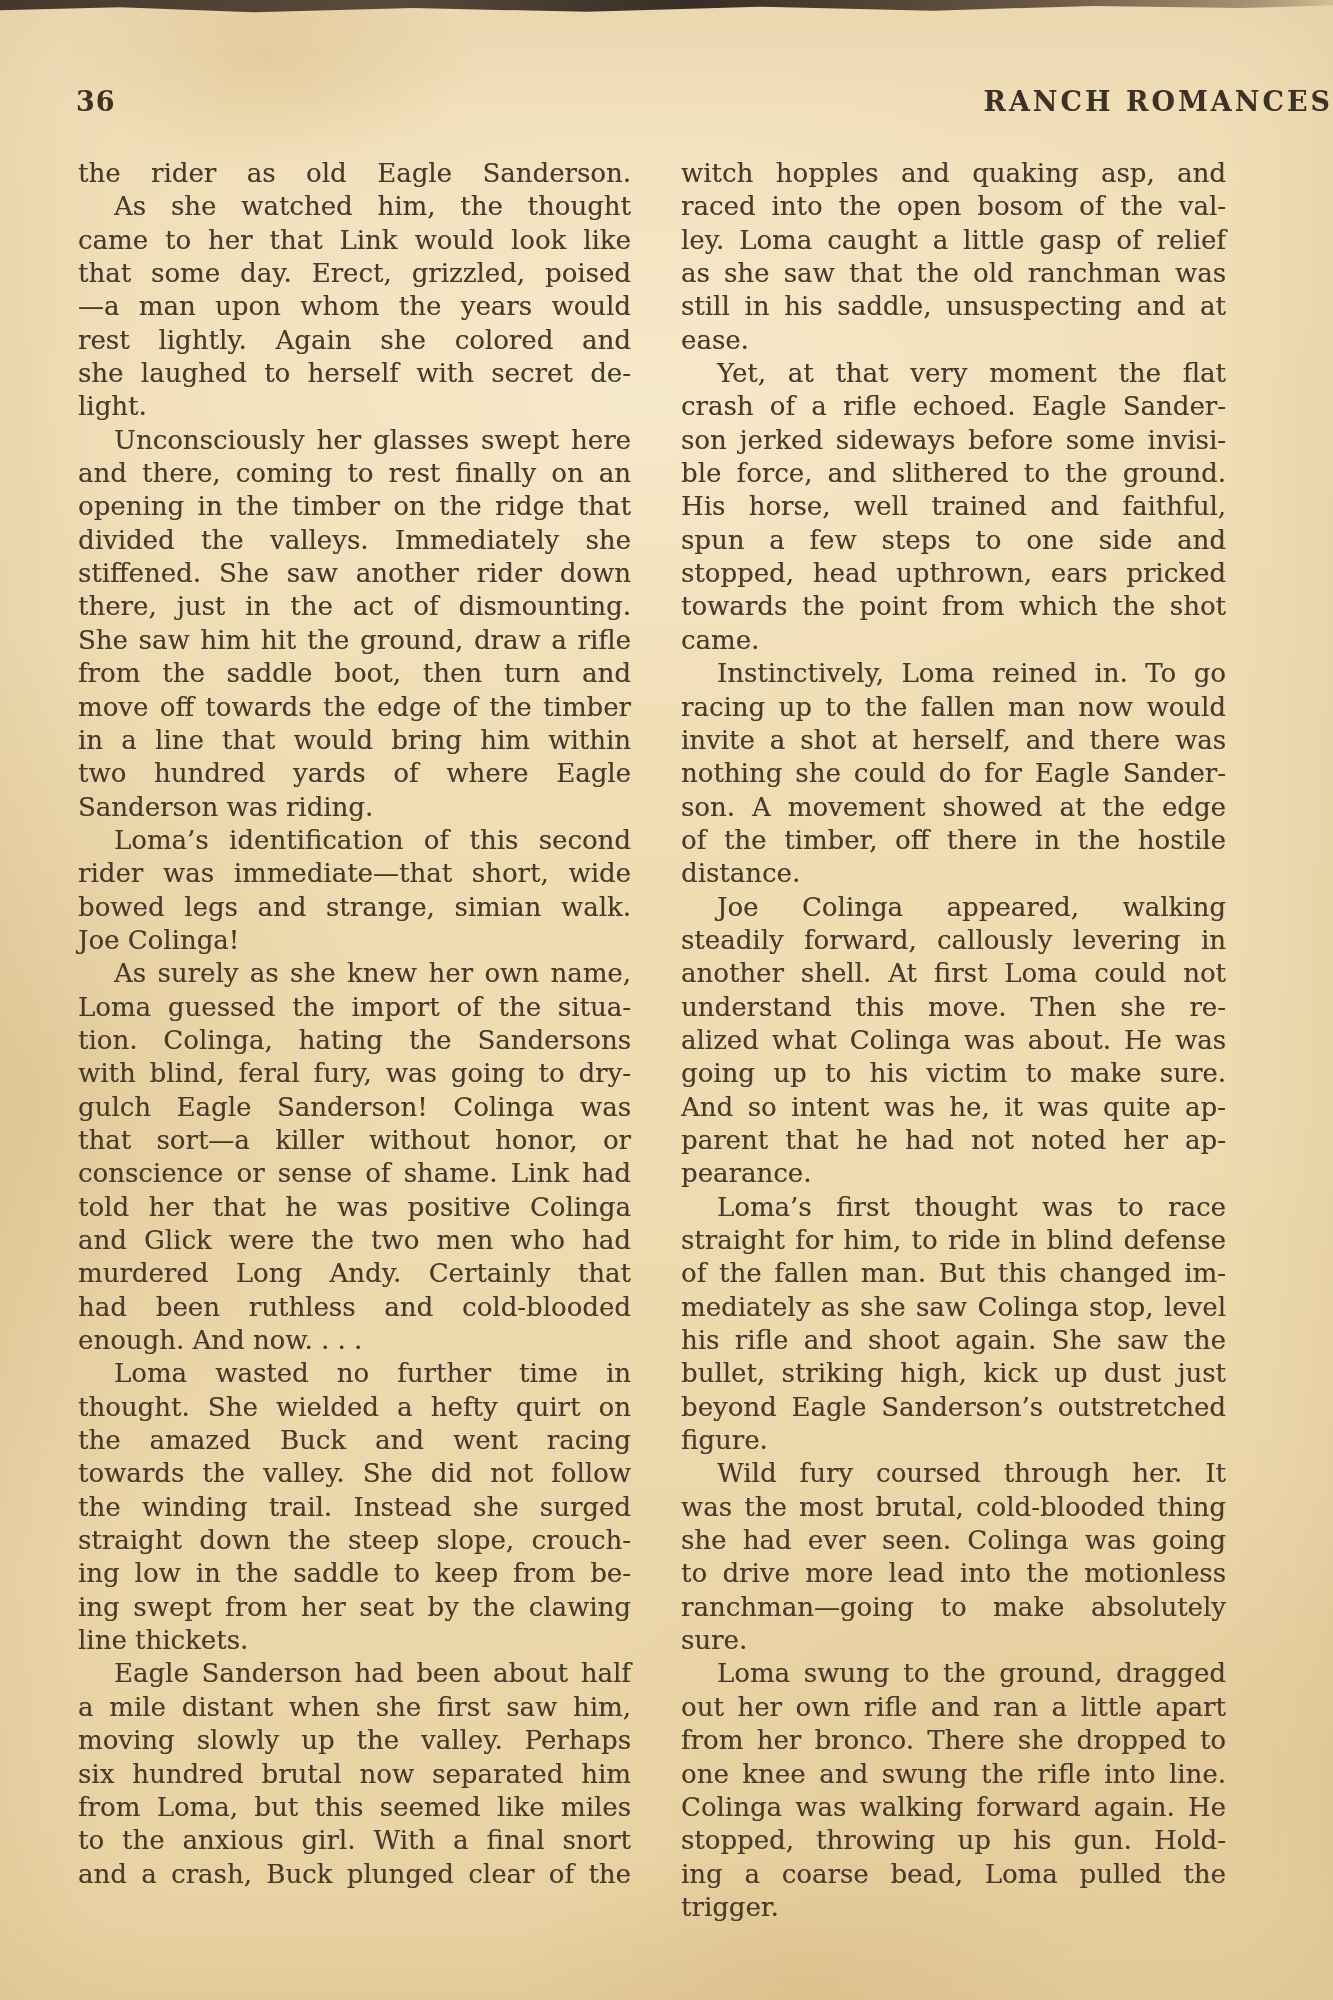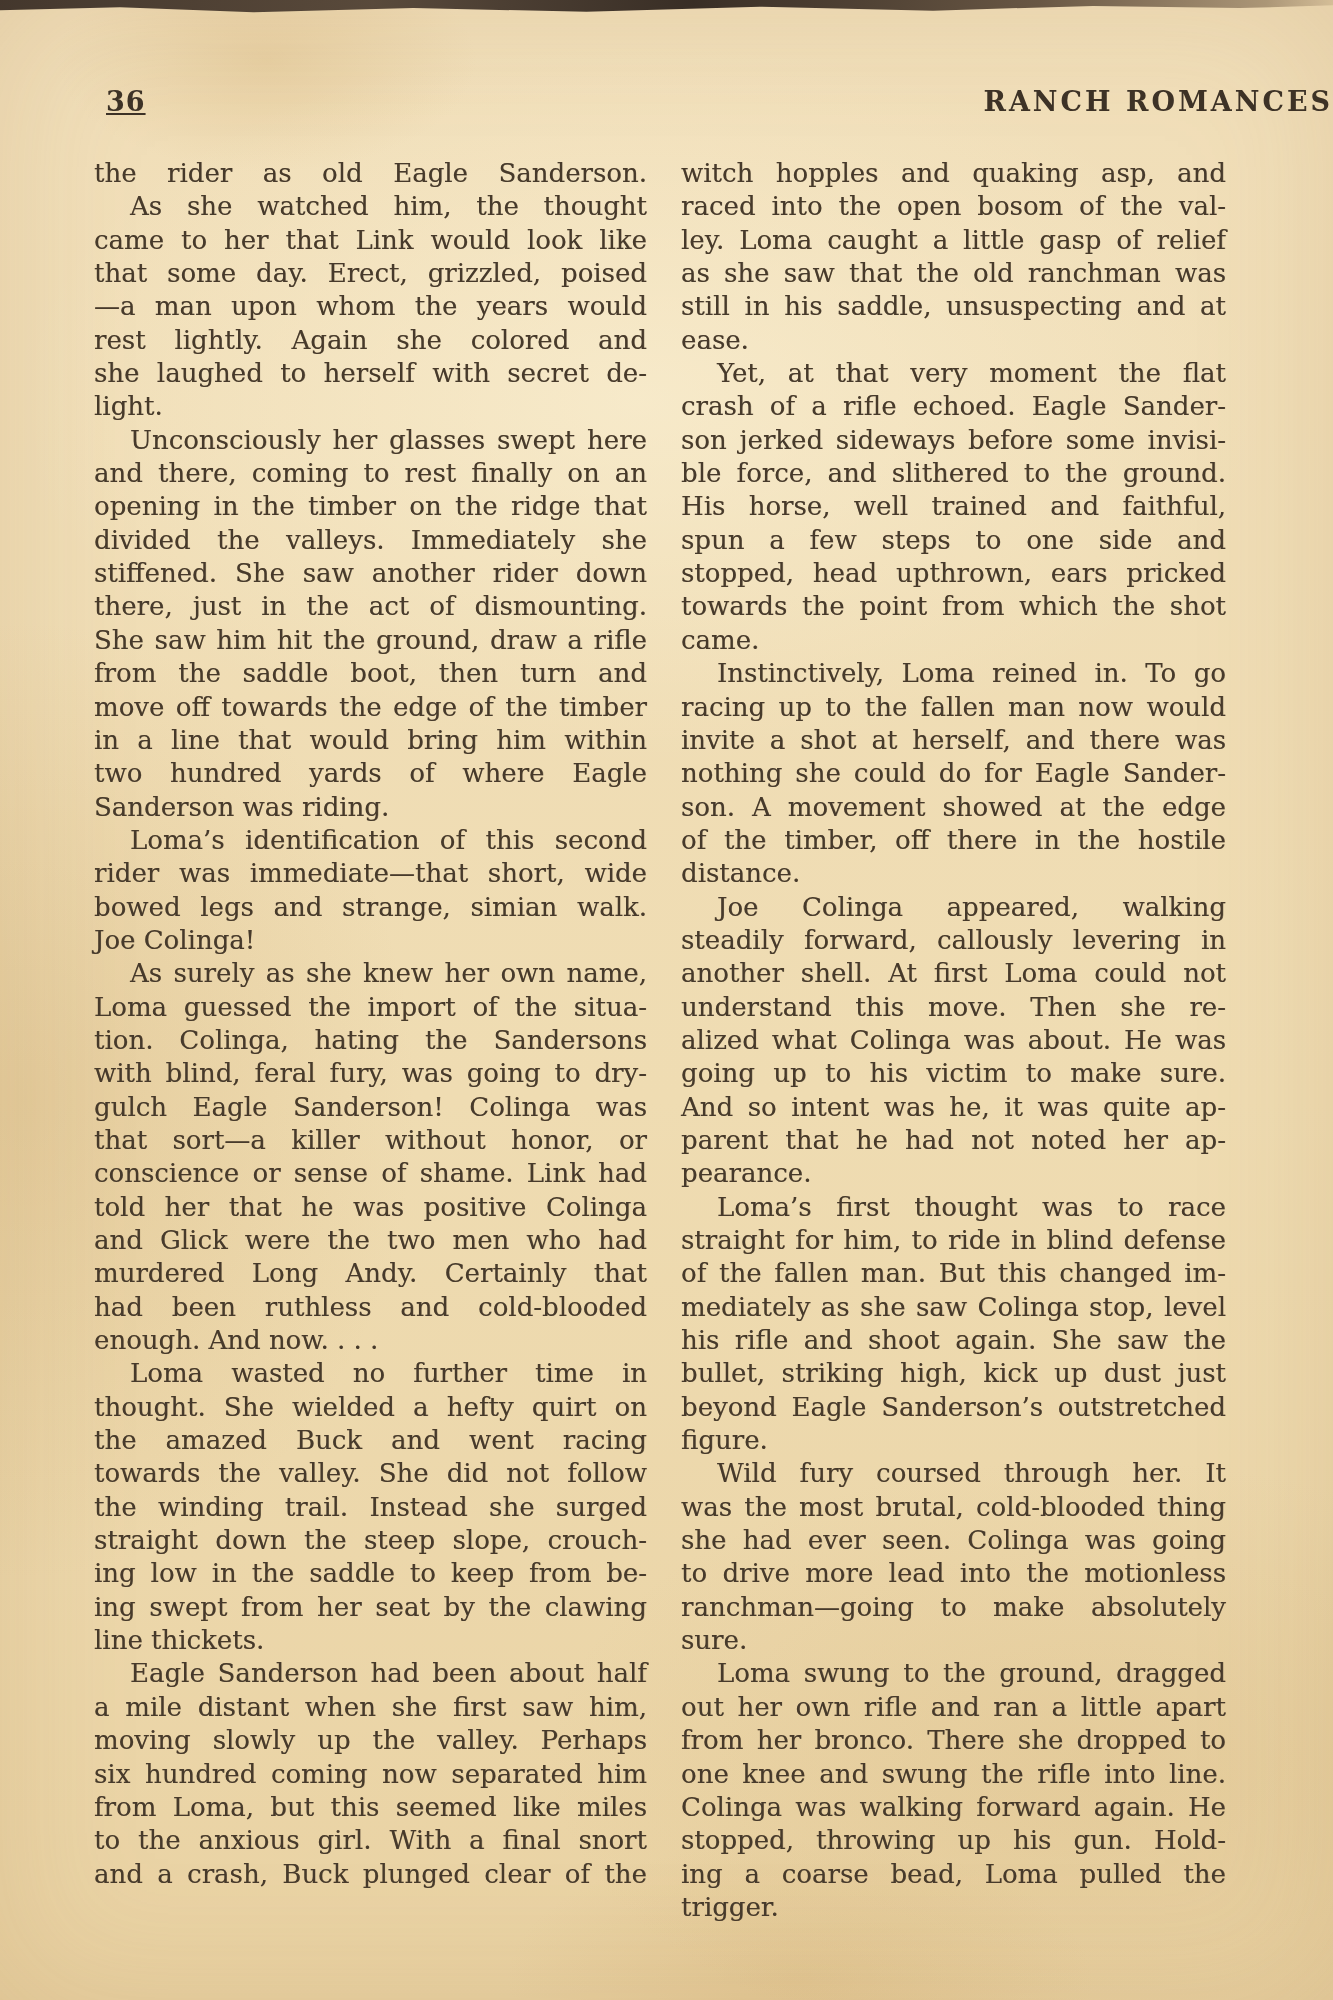--- a/index.html
+++ b/index.html
@@ -25,31 +25,31 @@
       rgba(54,42,34,0.92), rgba(64,50,40,0.85) 28%,
       rgba(47,37,30,0.95) 52%, rgba(72,55,41,0.80) 78%,
       rgba(96,74,52,0.45) 95%, rgba(128,100,68,0.18) 100%);
     clip-path:polygon(0 0,100% 0,100% 38%,93% 58%,82% 42%,70% 76%,57% 48%,
       44% 84%,31% 58%,19% 88%,9% 52%,0 74%);
   }
   .header{
     position:absolute;top:88px;left:0;width:100%;height:30px;
     font-weight:bold;font-size:27px;line-height:28px;color:#3d3226;
   }
-  .pagenum{position:absolute;left:106px;top:0;letter-spacing:1px;text-decoration:underline;}
+  .pagenum{position:absolute;left:76px;top:0;letter-spacing:1px;}
   .running-title{
     position:absolute;left:0;top:0;width:100%;display:block;
     text-align:right;letter-spacing:3px;
   }
   .col{
     position:absolute;top:157px;
     font-size:26px;line-height:33.35px;color:#473a2b;
     text-shadow:0.3px 0.3px 0.4px rgba(71,58,43,0.45);
   }
-  .col-left{left:94px;width:553px;}
+  .col-left{left:78px;width:553px;}
   .col-right{left:681px;width:545px;}
   .line{text-align:justify;text-align-last:justify;}
   .line.flush{text-align-last:left;}
   .line.indent{text-indent:36px;}
 </style>
 </head>
 <body>
 
 <div class="page">
   <div class="scan-edge"></div>
@@ -99,21 +99,21 @@
       <div class="line">the amazed Buck and went racing</div>
       <div class="line">towards the valley. She did not follow</div>
       <div class="line">the winding trail. Instead she surged</div>
       <div class="line">straight down the steep slope, crouch-</div>
       <div class="line">ing low in the saddle to keep from be-</div>
       <div class="line">ing swept from her seat by the clawing</div>
       <div class="line flush">line thickets.</div>
       <div class="line indent">Eagle Sanderson had been about half</div>
       <div class="line">a mile distant when she first saw him,</div>
       <div class="line">moving slowly up the valley. Perhaps</div>
-      <div class="line">six hundred coming now separated him</div>
+      <div class="line">six hundred brutal now separated him</div>
       <div class="line">from Loma, but this seemed like miles</div>
       <div class="line">to the anxious girl. With a final snort</div>
       <div class="line">and a crash, Buck plunged clear of the</div>
     </div>
   <div class="col col-right">
       <div class="line">witch hopples and quaking asp, and</div>
       <div class="line">raced into the open bosom of the val-</div>
       <div class="line">ley. Loma caught a little gasp of relief</div>
       <div class="line">as she saw that the old ranchman was</div>
       <div class="line">still in his saddle, unsuspecting and at</div>

